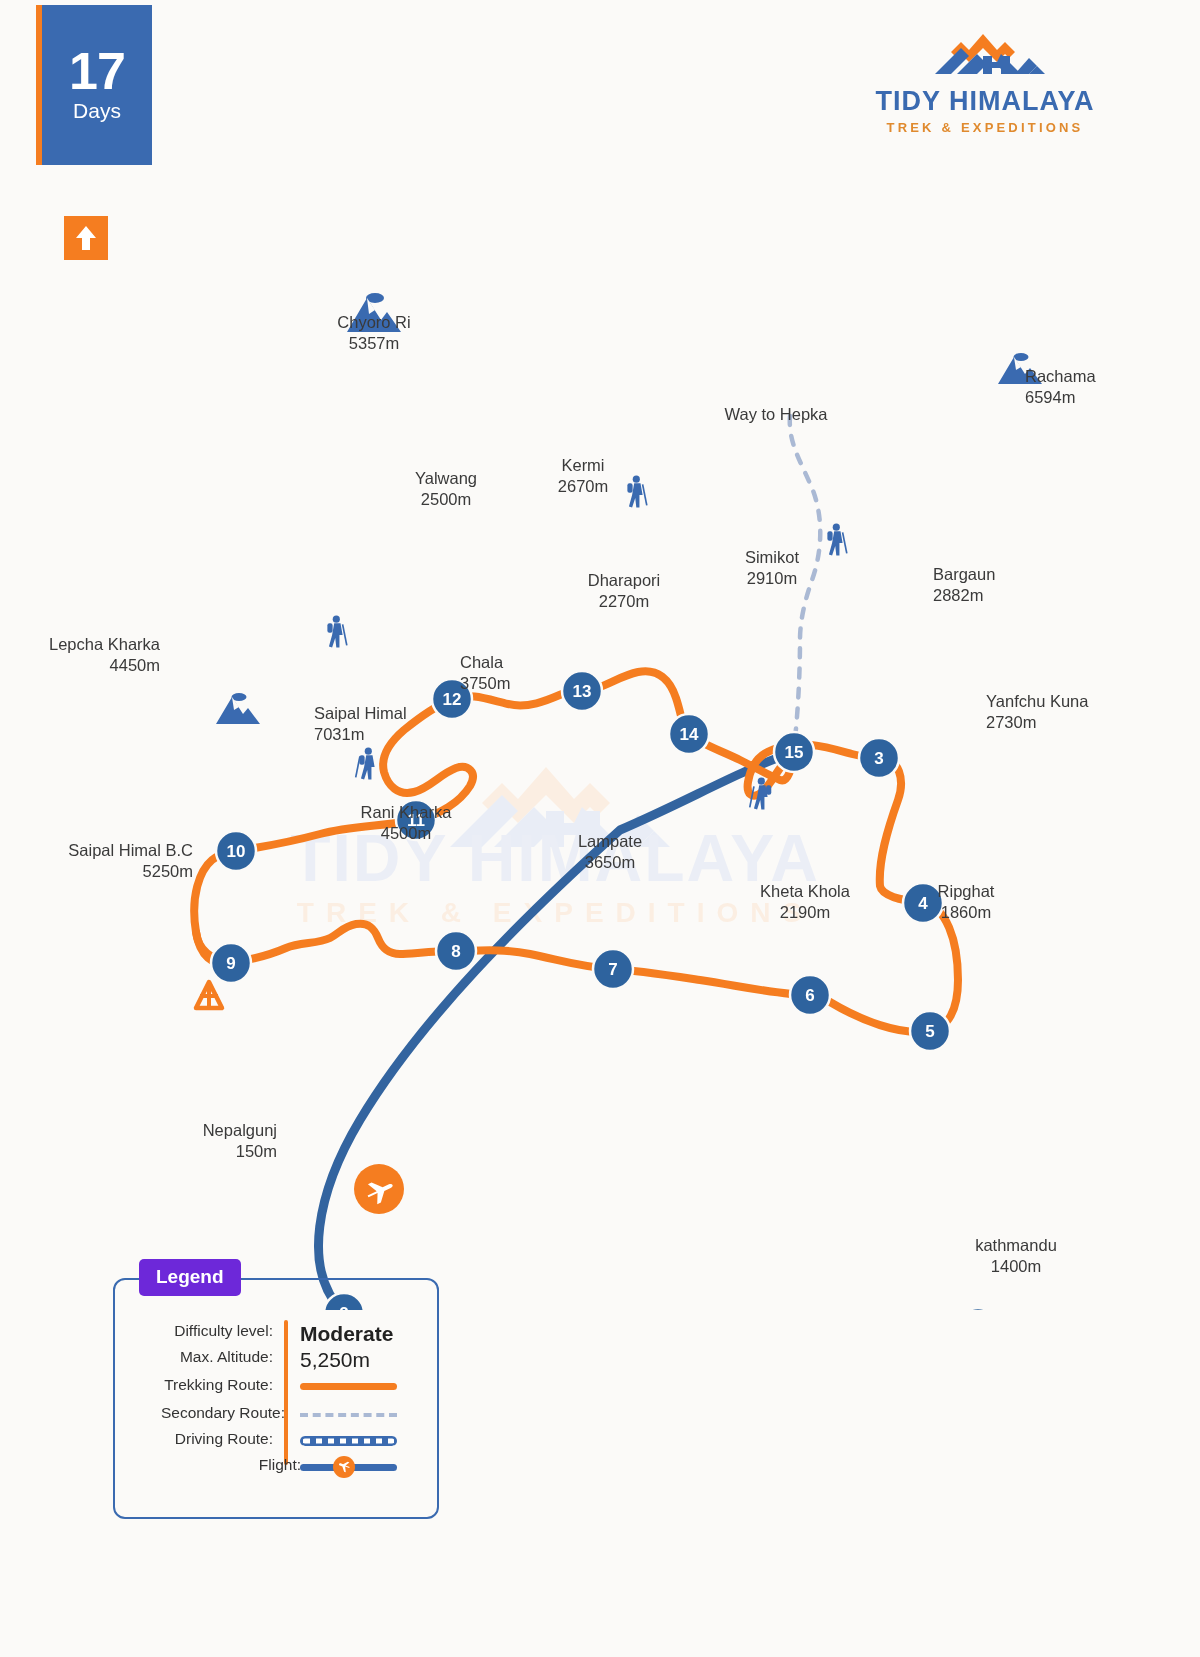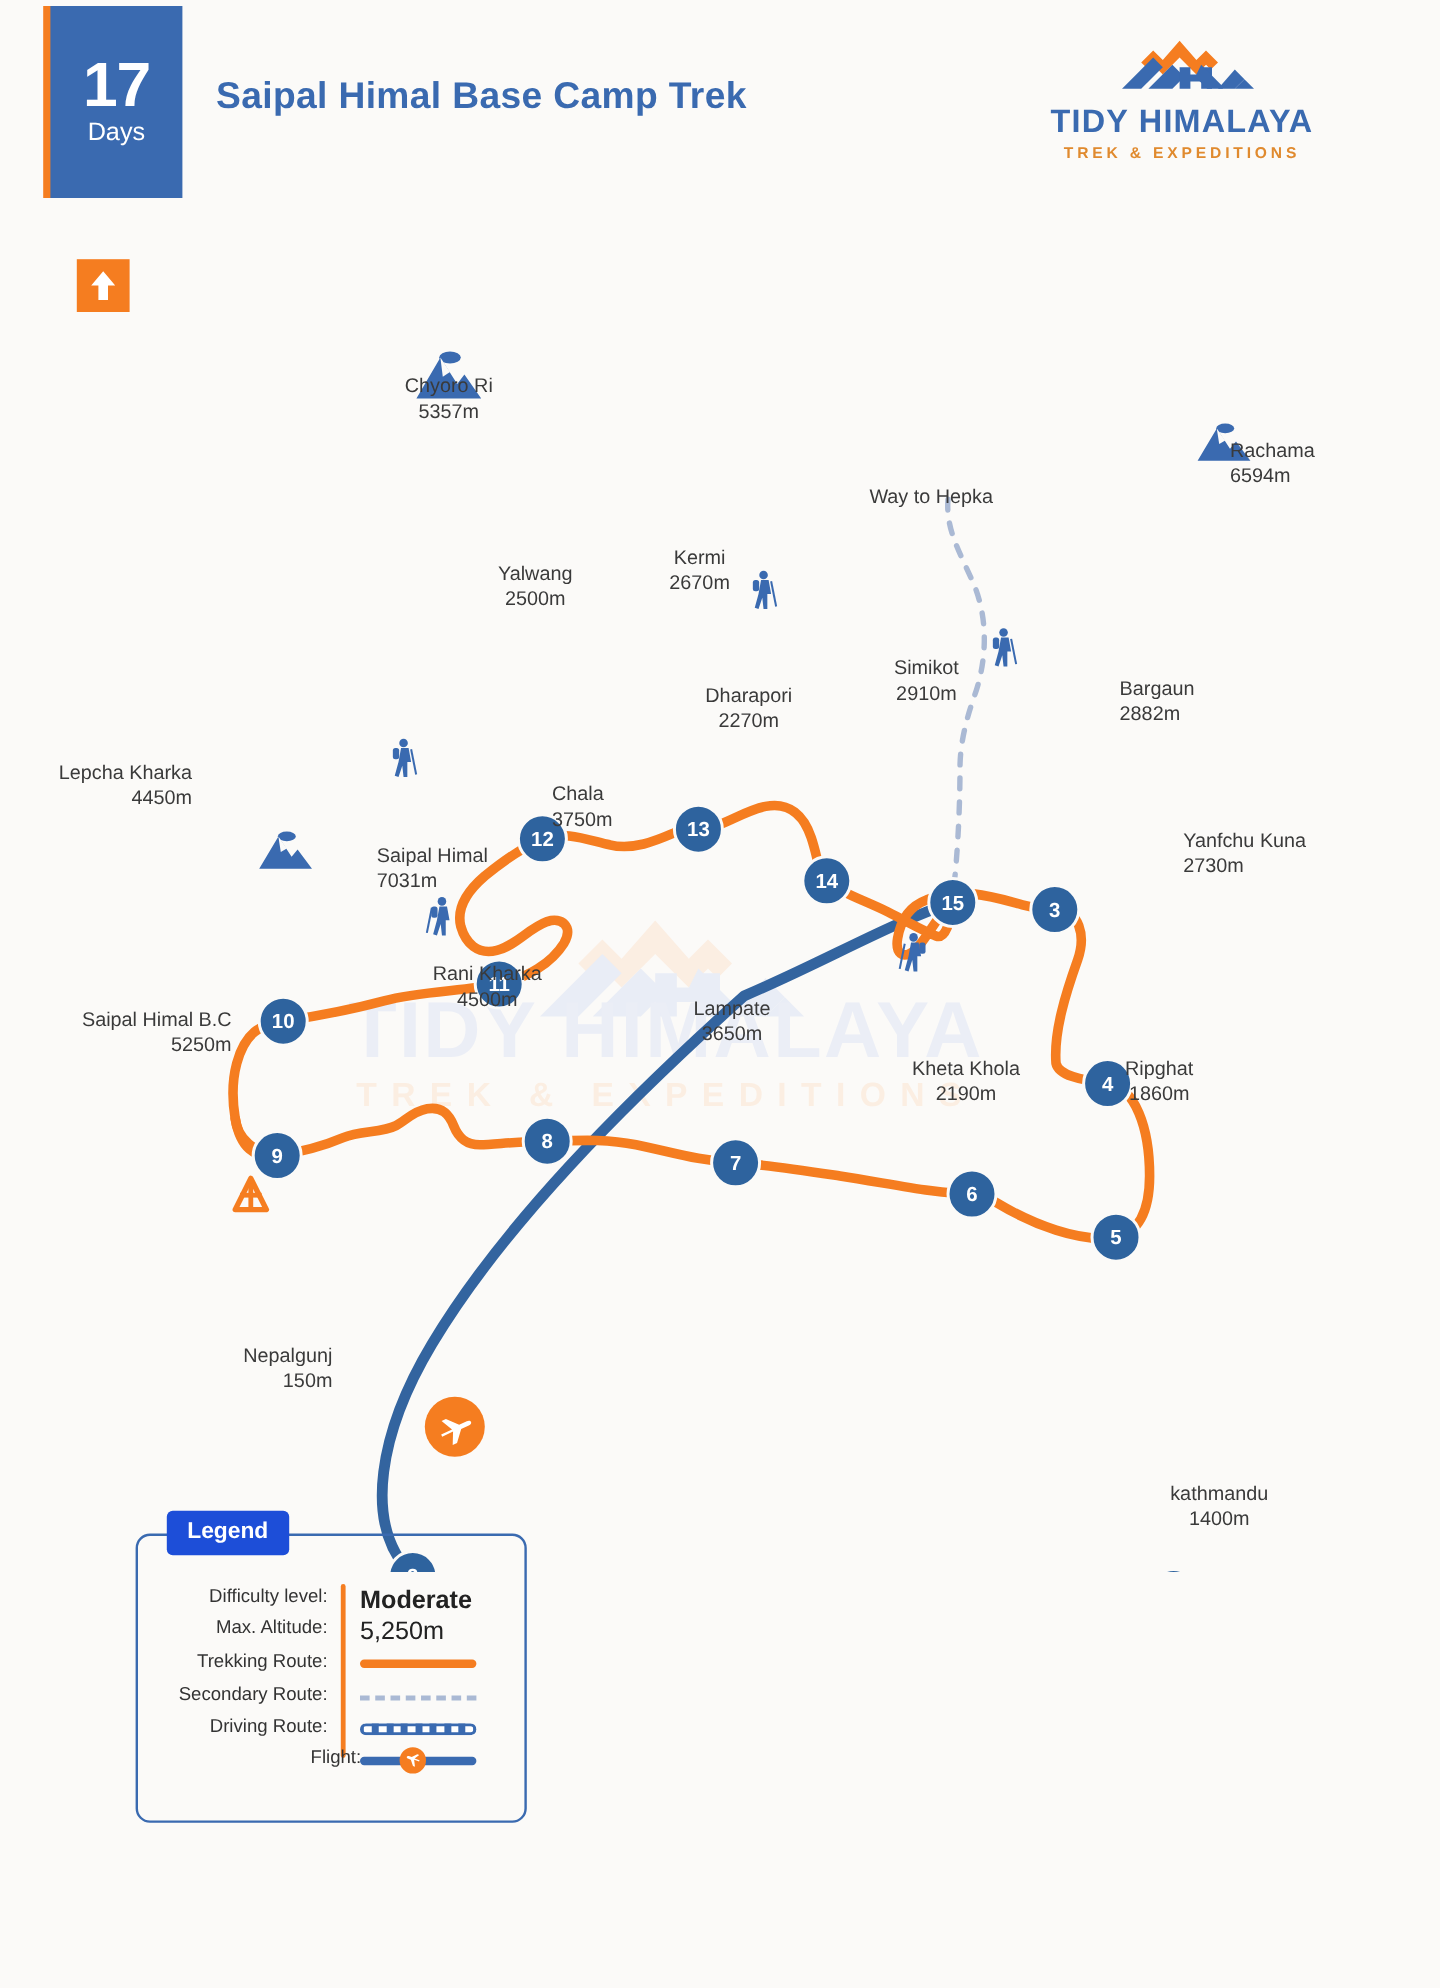--- a/index.html
+++ b/index.html
@@ -54,21 +54,21 @@
   .map-label.r{text-align:right;transform:translateX(-100%);}
   .map-label.l{text-align:left;}
   .map-label b{font-weight:normal;display:block;}
 
   
   #legend{
     position:absolute;left:113px;top:1278px;width:322px;height:237px;
     border:2px solid #3a6ab0;border-radius:12px;background:transparent;
   }
   #legend-title{
-    position:absolute;left:24px;top:-21px;background:#1d4ed8;color:#fff;
+    position:absolute;left:24px;top:-21px;background:#6d28d9;color:#fff;
     font-size:19px;font-weight:bold;padding:7px 17px 8px;border-radius:5px;
   }
   #legend-divider{
     position:absolute;left:169px;top:40px;width:4px;height:145px;
     background:#f57d20;border-radius:2px;
   }
   .legend-row{position:absolute;height:22px;}
   .legend-key{
     position:absolute;right:0;top:0;text-align:right;
     font-size:15.5px;color:#333;white-space:nowrap;
@@ -110,21 +110,20 @@
 </head>
 <body>
 
 <div id="header">
 
   <div id="days-badge">
     <div id="days-number">17</div>
     <div id="days-word">Days</div>
   </div>
 
-  <div id="trek-title">Saipal Himal Base Camp Trek</div>
 
   <div id="brand-logo">
     <svg width="240" height="60" viewBox="0 0 240 60">
       <path d="M118 6 L132 22 L140 14 L150 24 L144 30 L140 26 L132 34 L118 20 L104 34 L96 26 L92 30 L86 24 L96 14 L104 22 Z" fill="#f57d20"></path>
       <path d="M70 46 L96 20 L104 28 L86 46 Z" fill="#3a6ab0"></path>
       <path d="M92 46 L112 26 L122 36 L112 46 Z" fill="#3a6ab0"></path>
       <path d="M118 46 L118 28 L127 28 L127 34 L136 34 L136 28 L145 28 L145 46 L136 46 L136 40 L127 40 L127 46 Z" fill="#3a6ab0"></path>
       <path d="M136 26 L154 44 L154 46 L141 46 L131 36 Z" fill="#3a6ab0"></path>
       <path d="M150 46 L164 30 L172 38 L164 46 Z" fill="#3a6ab0"></path>
       <path d="M164 46 L172 38 L180 46 Z" fill="#3a6ab0"></path>
@@ -456,21 +455,21 @@
       <div class="legend-row" style="left: 0px; top: 68px; width: 322px;">
         <div class="legend-key" style="right: 164px;">Max. Altitude:</div>
         <div class="legend-val" style="position: absolute; left: 185px; top: 0px;">5,250m</div>
       </div>
       <div class="legend-row" style="left: 0px; top: 96px; width: 322px;">
         <div class="legend-key" style="right: 164px;">Trekking Route:</div>
         <div style="position: absolute; left: 185px; top: 0px;">
           <div class="swatch-trek" style="margin-top: 7px;"></div>
         </div>
       </div>
-      <div class="legend-row" style="left: 0px; top: 124px; width: 322px;">
+      <div class="legend-row" style="left: 0px; top: 124px; width: 322px; padding-left: 12px;">
         <div class="legend-key" style="right: 164px;">Secondary Route:</div>
         <div style="position: absolute; left: 185px; top: 0px;">
           <div class="swatch-secondary" style="margin-top: 9px;"></div>
         </div>
       </div>
       <div class="legend-row" style="left: 0px; top: 150px; width: 322px;">
         <div class="legend-key" style="right: 164px;">Driving Route:</div>
         <div style="position: absolute; left: 185px; top: 0px;">
           <div class="swatch-drive" style="margin-top: 6px;"></div>
         </div>

